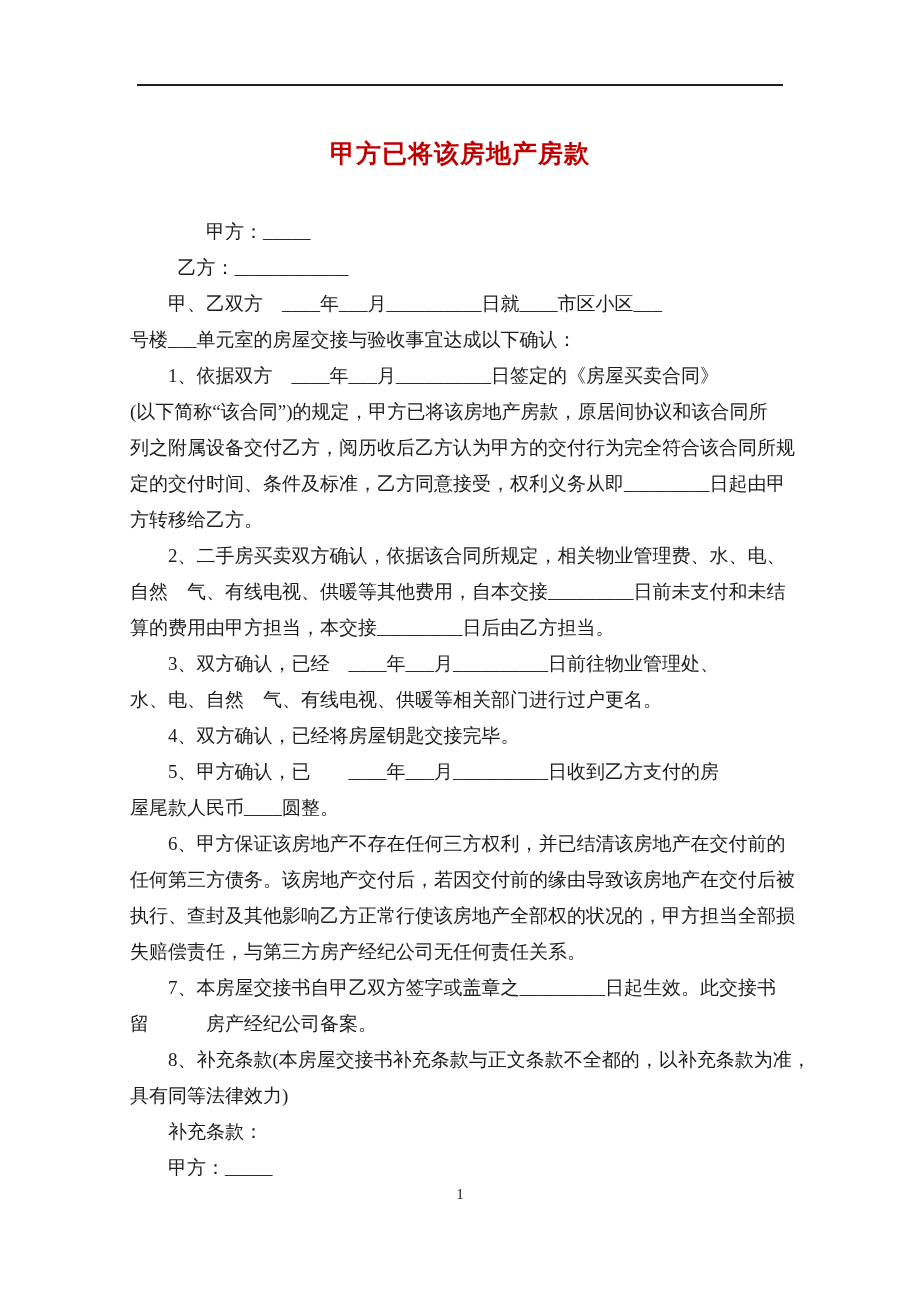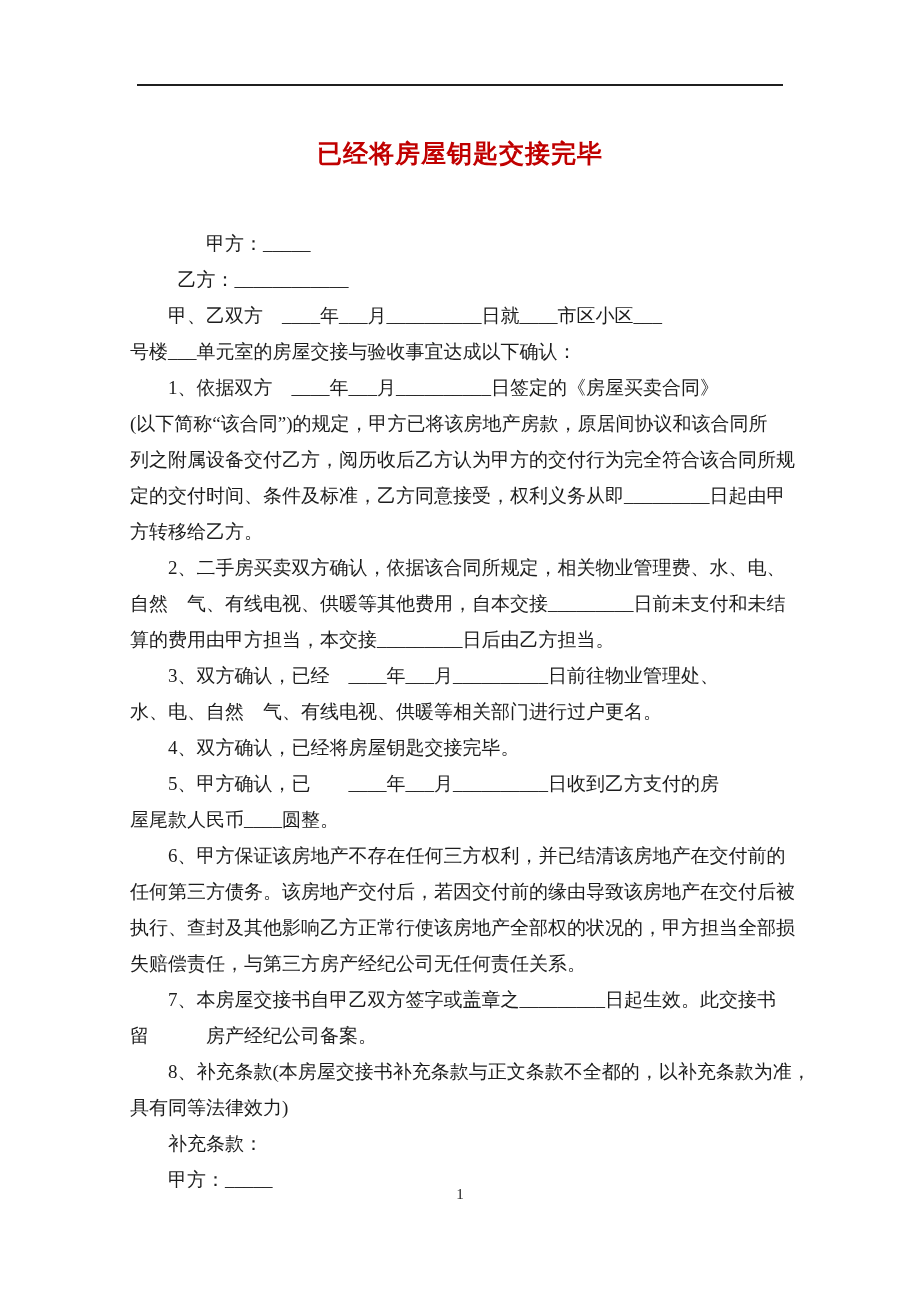--- a/index.html
+++ b/index.html
@@ -36,36 +36,35 @@
     letter-spacing: 1px;
   }
   .content {
     position: absolute;
     left: 130px;
     top: 214px;
     width: 672px;
     font-size: 19px;
     line-height: 36px;
     white-space: pre;
-    margin-top: 12px;
   }
   .content .line {
     height: 36px;
   }
   .page-footer {
     position: absolute;
     left: 0;
     right: 0;
     top: 1184px;
     text-align: center;
     font-size: 15px;
     line-height: 20px;
   }
 </style>
 </head>
 <body>
 
 <div class="page">
   <div class="rule"></div>
-  <div class="doc-title" style="color: rgb(192, 0, 0);">已经将房屋钥匙交接完毕</div>
+  <div class="doc-title" style="color: rgb(192, 0, 0);">甲方已将该房地产房款</div>
   <div class="content"><div class="line" style="text-indent: 4em;">甲方：_____</div><div class="line" style="text-indent: 2.5em;">乙方：____________</div><div class="line" style="text-indent: 2em;">甲、乙双方　____年___月__________日就____市区小区___</div><div class="line" style="text-indent: 0em;">号楼___单元室的房屋交接与验收事宜达成以下确认：</div><div class="line" style="text-indent: 2em;">1、依据双方　____年___月__________日签定的《房屋买卖合同》</div><div class="line" style="text-indent: 0em;">(以下简称“该合同”)的规定，甲方已将该房地产房款，原居间协议和该合同所</div><div class="line" style="text-indent: 0em;">列之附属设备交付乙方，阅历收后乙方认为甲方的交付行为完全符合该合同所规</div><div class="line" style="text-indent: 0em;">定的交付时间、条件及标准，乙方同意接受，权利义务从即_________日起由甲</div><div class="line" style="text-indent: 0em;">方转移给乙方。</div><div class="line" style="text-indent: 2em;">2、二手房买卖双方确认，依据该合同所规定，相关物业管理费、水、电、</div><div class="line" style="text-indent: 0em;">自然　气、有线电视、供暖等其他费用，自本交接_________日前未支付和未结</div><div class="line" style="text-indent: 0em;">算的费用由甲方担当，本交接_________日后由乙方担当。</div><div class="line" style="text-indent: 2em;">3、双方确认，已经　____年___月__________日前往物业管理处、</div><div class="line" style="text-indent: 0em;">水、电、自然　气、有线电视、供暖等相关部门进行过户更名。</div><div class="line" style="text-indent: 2em;">4、双方确认，已经将房屋钥匙交接完毕。</div><div class="line" style="text-indent: 2em;">5、甲方确认，已　　____年___月__________日收到乙方支付的房</div><div class="line" style="text-indent: 0em;">屋尾款人民币____圆整。</div><div class="line" style="text-indent: 2em;">6、甲方保证该房地产不存在任何三方权利，并已结清该房地产在交付前的</div><div class="line" style="text-indent: 0em;">任何第三方债务。该房地产交付后，若因交付前的缘由导致该房地产在交付后被</div><div class="line" style="text-indent: 0em;">执行、查封及其他影响乙方正常行使该房地产全部权的状况的，甲方担当全部损</div><div class="line" style="text-indent: 0em;">失赔偿责任，与第三方房产经纪公司无任何责任关系。</div><div class="line" style="text-indent: 2em;">7、本房屋交接书自甲乙双方签字或盖章之_________日起生效。此交接书</div><div class="line" style="text-indent: 0em;">留　　　房产经纪公司备案。</div><div class="line" style="text-indent: 2em;">8、补充条款(本房屋交接书补充条款与正文条款不全都的，以补充条款为准，</div><div class="line" style="text-indent: 0em;">具有同等法律效力)</div><div class="line" style="text-indent: 2em;">补充条款：</div><div class="line" style="text-indent: 2em;">甲方：_____</div></div>
   <div class="page-footer">1</div>
 </div>
 
 </body></html>

